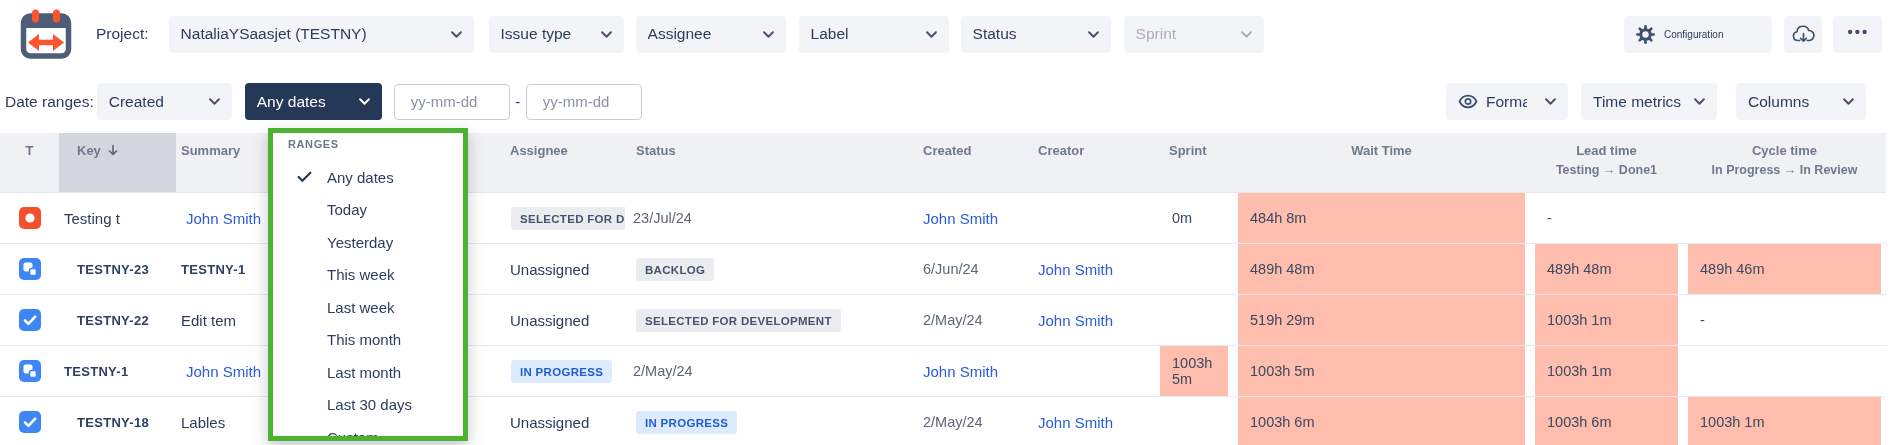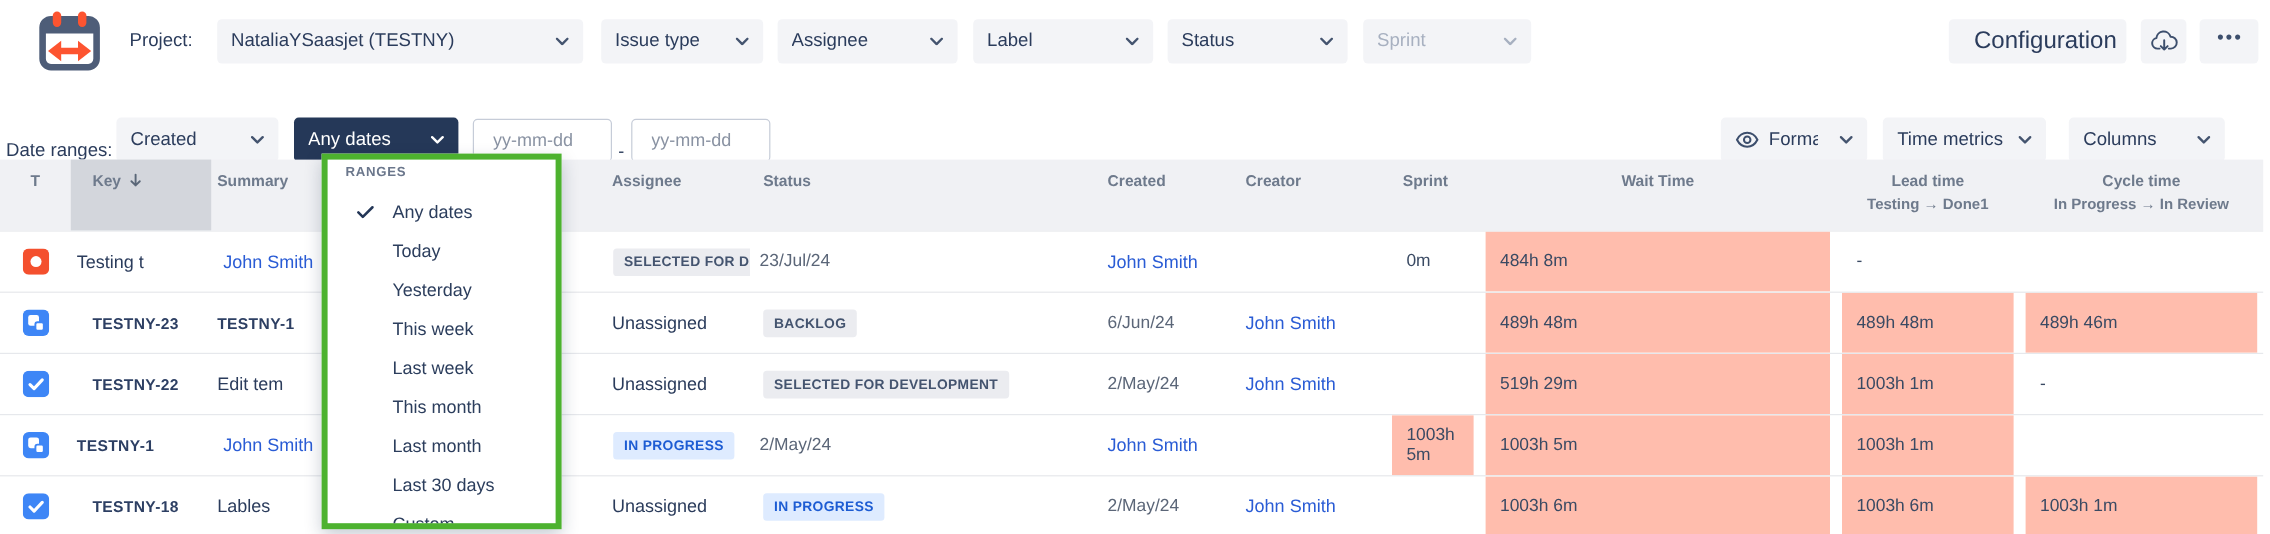--- a/index.html
+++ b/index.html
@@ -2,45 +2,45 @@
 <html style="--accent-navy: #253858; --link-blue: #2a5cd5; --highlight-salmon: #ffbdad; --badge-gray-bg: #ebecf0; --badge-blue-bg: #deebff; --badge-blue-text: #1d5cd3; --menu-border-green: #4db22f; --icon-bug-red: #f4502e; --icon-task-blue: #3e86f6; --app-icon-orange: #fd5430; --app-icon-slate: #4e5d78;"><head>
 <meta charset="utf-8">
 <style>
   * { box-sizing: border-box; }
   body { margin:0; background:#fff; font-family:"Liberation Sans", sans-serif; }
   .screen { position:relative; width:1892px; height:445px; background:#fff; overflow:hidden;
             color:#2b3c5c; }
 
   
   .topbar { position:absolute; top:0; left:0; width:100%; height:68px;
-            display:flex; align-items:center; padding-left:32px; padding-right:10px; }
+            display:flex; align-items:center; padding-left:20px; padding-right:10px; }
   .app-icon { width:52px; height:52px; flex:0 0 auto; }
   .proj-label { margin-left:24px; font-size:15.5px; color:#2b3c5c; }
   .btn { height:37px; display:flex; align-items:center; background:#f3f4f7; border:none;
          border-radius:4px; font-family:inherit; font-size:15.5px; color:#2b3c5c;
          padding:0 12px; cursor:pointer; }
   .btn .lbl { flex:1; text-align:left; white-space:nowrap; overflow:hidden; }
   .chev { width:11px; height:7px; margin-left:10px; flex:0 0 auto; color:#44546f; }
   .sel-project  { width:305px; margin-left:20px; }
   .sel-issuetype{ width:135px; margin-left:15px; }
   .sel-assignee { width:150px; margin-left:12px; }
   .sel-label    { width:150px; margin-left:13px; }
   .sel-status   { width:150px; margin-left:12px; }
   .sel-sprint   { width:140px; margin-left:13px; }
   .btn.disabled { color:#a7b0c0; cursor:default; }
   .btn.disabled .chev { color:#a7b0c0; }
   .right-group { margin-left:auto; display:flex; align-items:center; }
-  .btn-config { margin-left:0; width:148px; gap:9px; font-size:20px; }
+  .btn-config { margin-left:0; width:148px; gap:9px; font-size:10px; }
   .btn-icon { width:38px; justify-content:center; padding:0; margin-left:12px; }
   .btn-more { width:49px; margin-left:11px; font-size:15px; font-weight:700;
               letter-spacing:2px; color:#3d4f6d; justify-content:center; padding:0 0 6px 2px; }
 
   
   .datebar { position:absolute; top:68px; left:0; width:100%; height:67px;
-             display:flex; align-items:flex-end; padding-left:5px; padding-right:38px; }
+             display:flex; align-items:center; padding-left:5px; padding-right:26px; }
   .dr-label { font-size:15.5px; color:#2b3c5c; }
   .sel-created { width:135px; margin-left:3px; }
   .btn-anydates { width:137px; margin-left:13px; background:var(--accent-navy,#253858);
                   color:#fff; font-weight:400; }
   .btn-anydates .chev { color:#fff; }
   .date-input { width:116px; height:36px; margin-left:12px; border:1.5px solid #c6ccd8;
                 border-radius:4px; font-family:inherit; font-size:15px; color:#14532d;
                 padding:0 0 0 16px; outline:none; background:#fff; }
   .date-input::placeholder { color:#8a93a3; }
   .date-sep { width:16px; text-align:center; color:#2b3c5c; font-size:15px; }

